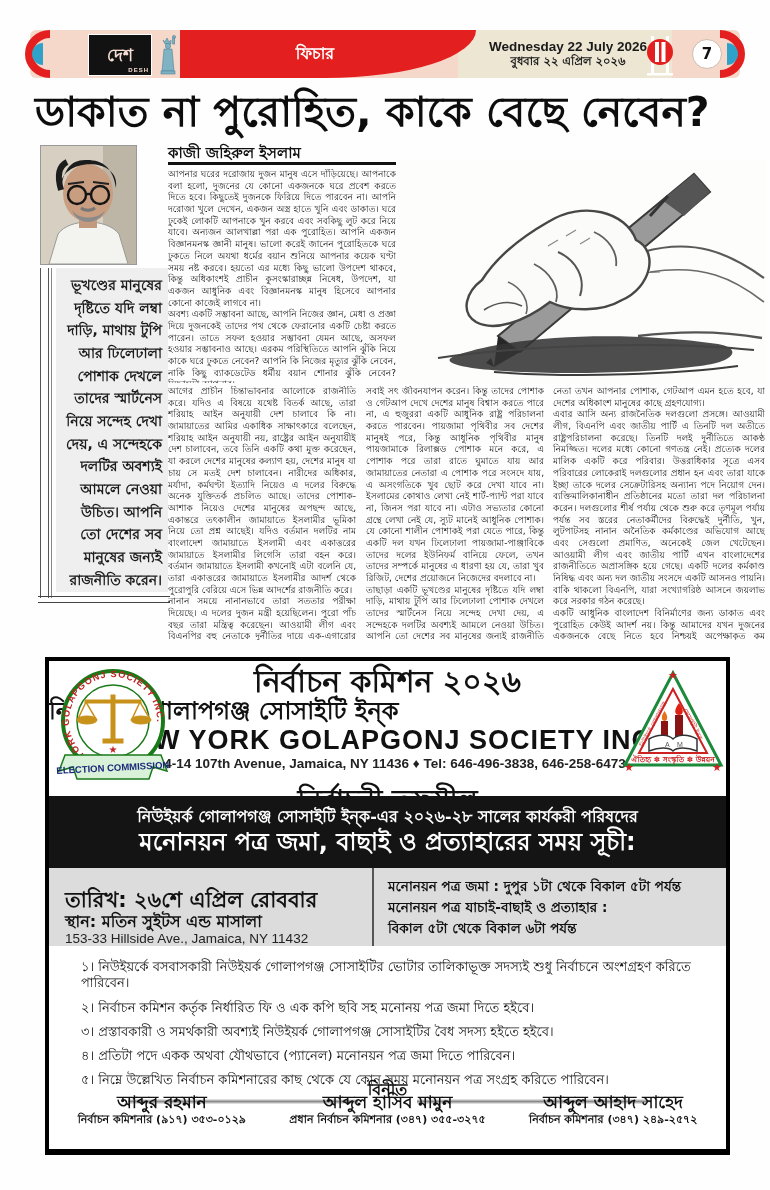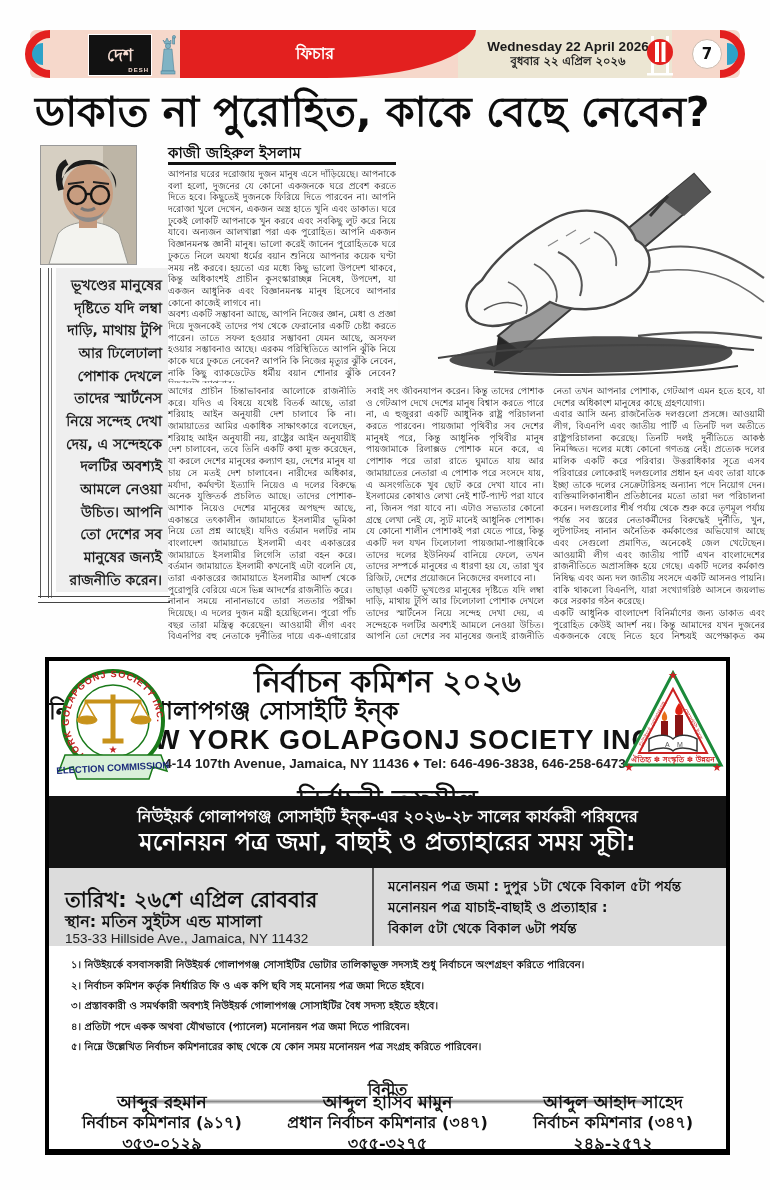--- a/index.html
+++ b/index.html
@@ -57,28 +57,28 @@
   .ad-bar-l1{font-size:16px;font-weight:600;line-height:1.3;}
   .ad-bar-l2{font-size:24px;font-weight:bold;line-height:1.25;}
   .ad-info{position:absolute;left:0;top:207px;width:100%;height:78px;background:#dcdcdc;display:flex;}
   .ad-info-left{width:48%;padding:20px 0 0 16px;box-sizing:border-box;border-right:2px solid #555;}
   .ad-info-right{width:52%;padding:8px 0 0 14px;box-sizing:border-box;}
   .info-date{font-size:21px;font-weight:bold;line-height:1.15;}
   .info-venue{font-size:16px;font-weight:bold;line-height:1.2;}
   .info-addr{font-size:13.5px;font-family:"Liberation Sans",sans-serif;color:#222;line-height:1.25;}
   .info-line{font-size:13.5px;font-weight:bold;line-height:1.55;}
   .ad-rules{position:absolute;left:0;top:288px;width:100%;padding:10px 16px 0 16px;box-sizing:border-box;}
-  .rule{font-size:10px;font-weight:700;margin:0 0 8px 6px;line-height:1.25;}
+  .rule{font-size:13px;font-weight:400;margin:0 0 8px 16px;line-height:1.25;}
   .ad-closing{position:absolute;left:0;top:416px;width:100%;display:flex;align-items:flex-end;justify-content:center;gap:10px;}
   .closing-line{width:230px;height:5px;background:linear-gradient(to bottom,#f2f2f2,#8a8a8a,#f2f2f2);}
   .closing-word{font-size:16px;font-weight:bold;}
   .ad-signs{position:absolute;left:0;top:430px;width:100%;display:flex;}
   .sign{flex:1;text-align:center;}
   .sign-name{font-size:17px;font-weight:bold;line-height:1.3;}
-  .sign-title{font-size:16px;font-weight:600;line-height:1.3;}
+  .sign-title{font-size:11px;font-weight:600;line-height:1.3;}
 </style>
 </head>
 <body>
 
 <div class="page">
 
   <div class="hdr">
     <div class="hdr-red"></div>
     <div class="hdr-cream"></div>
 
@@ -101,21 +101,21 @@
         <path d="M6,16 L14,16 L16,38 L4,38 Z"></path>
         <rect x="3" y="38" width="14" height="3"></rect>
       </g>
     </svg>
 
     <div class="hdr-seg" style="left:160px;width:250px;z-index:3;">
       <span class="section-label">ফিচার</span>
     </div>
 
     <div class="hdr-seg" style="left:438px;width:200px;flex-direction:column;z-index:3;">
-      <span class="date-en">Wednesday 22 April 2026</span>
+      <span class="date-en">Wednesday 22 July 2026</span>
       <span class="date-bn">বুধবার ২২ এপ্রিল ২০২৬</span>
     </div>
 
     <svg class="abs" style="left:612px;top:2px;z-index:3;" width="36" height="45" viewBox="0 0 36 45">
       <rect x="9" y="4" width="3" height="38" fill="#ffffff"></rect>
       <rect x="24" y="4" width="3" height="38" fill="#ffffff"></rect>
       <rect x="5" y="41" width="26" height="2.5" fill="#ffffff"></rect>
       <circle cx="18" cy="20" r="13" fill="#e3201f"></circle>
       <rect x="13" y="10" width="4" height="20" fill="#ffffff"></rect>
       <rect x="19.5" y="10" width="4" height="20" fill="#ffffff"></rect>

